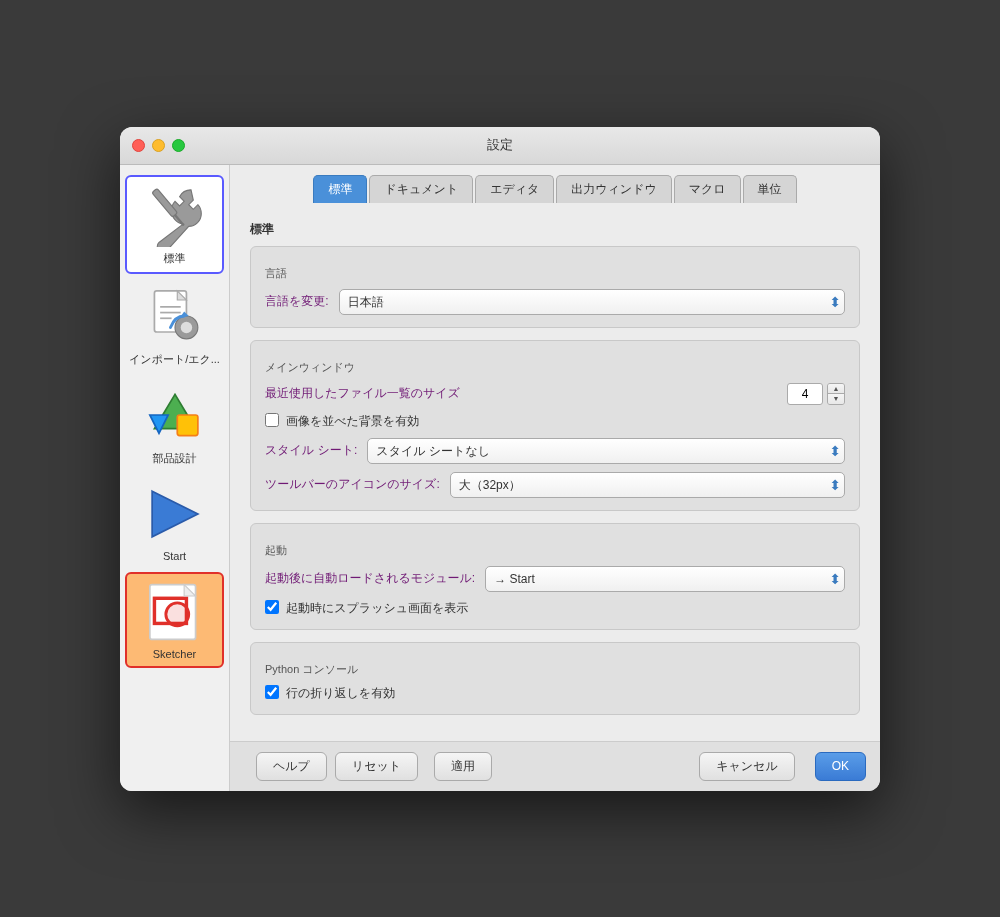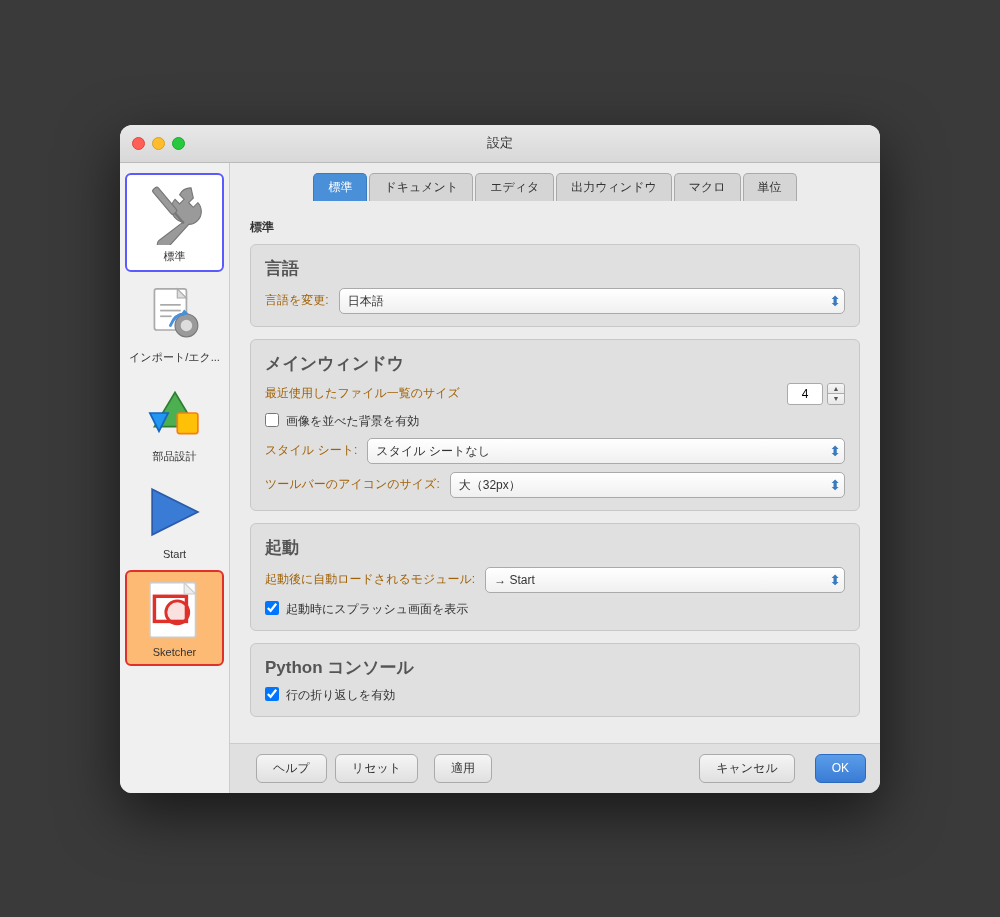--- a/index.html
+++ b/index.html
@@ -138,34 +138,35 @@
       margin-top: 4px;
     }
     .section-box {
       background: #e0e0e0;
       border: 1px solid #c8c8c8;
       border-radius: 6px;
       padding: 12px 14px;
       margin-bottom: 12px;
     }
     .sub-section-title {
-      font-size: 17px;
-      font-weight: 700;
+      font-size: 11px;
+      font-weight: 400;
       color: #555;
       margin-bottom: 8px;
+      margin-top: 7px;
     }
     .form-row {
       display: flex;
       align-items: center;
       margin-bottom: 8px;
     }
     .form-row:last-child { margin-bottom: 0; }
     .form-label {
       font-size: 12px;
-      color: #a16207;
+      color: #701a75;
       flex: 0 0 auto;
       margin-right: 10px;
     }
     .form-control-wrap {
       flex: 1;
       display: flex;
       align-items: center;
     }
     .select-wrapper {
       flex: 1;

